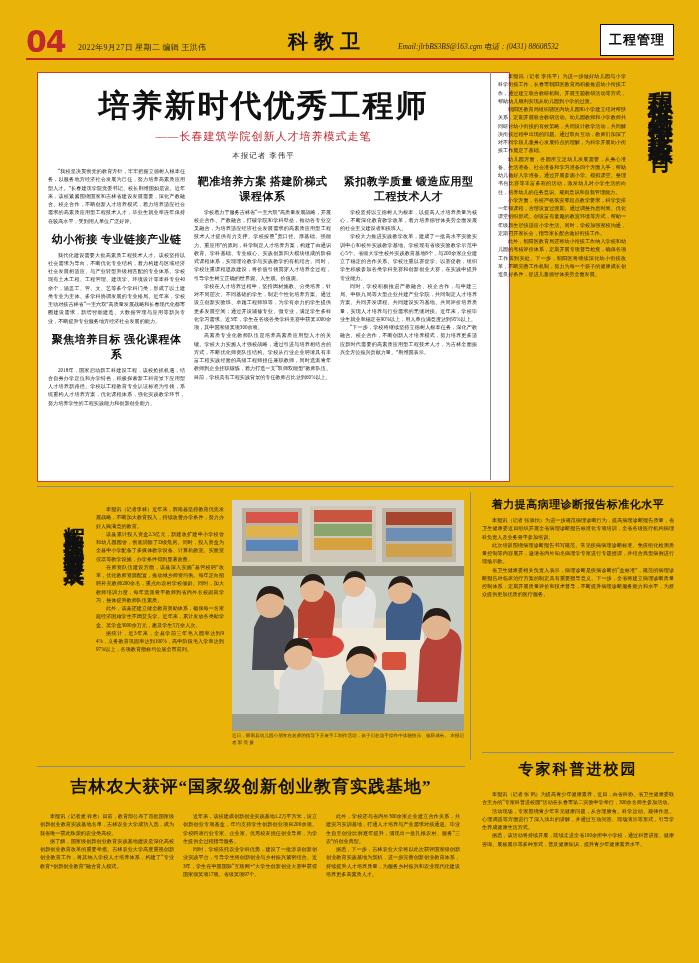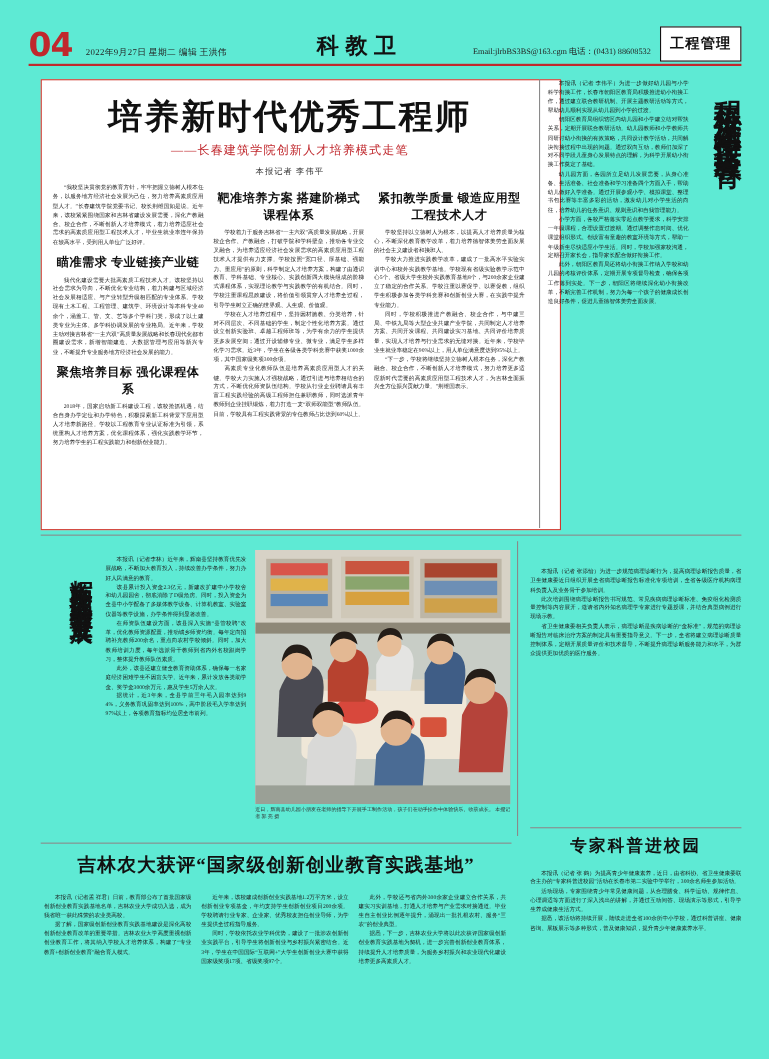--- a/index.html
+++ b/index.html
@@ -6,21 +6,21 @@
   body{
     width:699px;height:963px;
     background:#ffffff;
     font-family:"Liberation Serif", serif;
     color:#111;
     overflow:hidden;
     position:relative;
   }
   .page{
     position:absolute;left:0;top:0;width:699px;height:963px;
-    background:#5eead4;
+    background:#eab308;
   }
   
   .masthead{
     position:absolute;left:26px;top:24px;width:648px;height:42px;
   }
   .pagenum{
     position:absolute;left:0;top:0;
     font-family:"DejaVu Sans", sans-serif;
     font-weight:bold;font-size:30px;color:#c0282d;letter-spacing:-1px;
   }
@@ -30,22 +30,22 @@
   .mast-date{
     position:absolute;left:52px;top:18px;
     font-size:8px;color:#222;letter-spacing:0.3px;
     white-space:nowrap;
   }
   .mast-section{
     position:absolute;left:262px;top:4px;
     font-size:20px;font-weight:bold;letter-spacing:6px;color:#111;
   }
   .mast-contact{
-    position:absolute;left:404px;top:18px;
-    font-size:7.5px;color:#222;white-space:nowrap;
+    position:absolute;left:372px;top:18px;
+    font-size:7.5px;color:#222;white-space:nowrap;font-style:italic;
   }
   .mast-logo{
     position:absolute;right:0;top:0px;width:72px;height:30px;
     border:1px solid #111;
     display:flex;align-items:center;justify-content:center;
     font-size:13px;font-weight:bold;letter-spacing:1px;
     background:#fff;
   }
   
   .lead-box{
@@ -167,21 +167,21 @@
   </div>
 
   <div class="lead-box">
     <div class="lead-title">培养新时代优秀工程师</div>
     <div class="lead-sub">——长春建筑学院创新人才培养模式走笔</div>
     <div class="lead-byline">本报记者 李伟平</div>
     <div class="lead-cols">
 
       <div class="lead-col">
         <div class="body-text ind">“我校坚决贯彻党的教育方针，牢牢把握立德树人根本任务，以服务地方经济社会发展为己任，努力培养高素质应用型人才。”长春建筑学院党委书记、校长荆维国如是说。近年来，该校紧紧围绕国家和吉林省建设发展需要，深化产教融合、校企合作，不断创新人才培养模式，着力培养适应社会需求的高素质应用型工程技术人才，毕业生就业率连年保持在较高水平，受到用人单位广泛好评。</div>
-        <div class="sub-head">瞄准需求 专业链接产业链</div>
+        <div class="sub-head">幼小衔接 专业链接产业链</div>
         <div class="body-text ind">我代化建设需要大批高素质工程技术人才。该校坚持以社会需求为导向，不断优化专业结构，着力构建与区域经济社会发展相适应、与产业转型升级相匹配的专业体系。学校现有土木工程、工程管理、建筑学、环境设计等本科专业40余个，涵盖工、管、文、艺等多个学科门类，形成了以土建类专业为主体、多学科协调发展的专业格局。近年来，学校主动对接吉林省“一主六双”高质量发展战略和长春现代化都市圈建设需求，新增智能建造、大数据管理与应用等新兴专业，不断提升专业服务地方经济社会发展的能力。</div>
         <div class="sub-head">聚焦培养目标 强化课程体系</div>
         <div class="body-text ind">2018年，国家启动新工科建设工程，该校抢抓机遇，结合自身办学定位和办学特色，积极探索新工科背景下应用型人才培养新路径。学校以工程教育专业认证标准为引领，系统重构人才培养方案，优化课程体系，强化实践教学环节，努力培养学生的工程实践能力和创新创业能力。</div>
       </div>
 
       <div class="lead-col">
         <div class="sub-head">靶准培养方案 搭建阶梯式课程体系</div>
         <div class="body-text ind">学校着力于服务吉林省“一主六双”高质量发展战略，开展校企合作、产教融合，打破学院和学科壁垒，推动各专业交叉融合，为培养适应经济社会发展需求的高素质应用型工程技术人才提供有力支撑。学校按照“宽口径、厚基础、强能力、重应用”的原则，科学制定人才培养方案，构建了由通识教育、学科基础、专业核心、实践创新四大模块组成的阶梯式课程体系，实现理论教学与实践教学的有机结合。同时，学校注重课程思政建设，将价值引领贯穿人才培养全过程，引导学生树立正确的世界观、人生观、价值观。</div>
         <div class="body-text ind">学校在人才培养过程中，坚持因材施教、分类培养，针对不同层次、不同基础的学生，制定个性化培养方案。通过设立创新实验班、卓越工程师班等，为学有余力的学生提供更多发展空间；通过开设辅修专业、微专业，满足学生多样化学习需求。近3年，学生在各级各类学科竞赛中获奖1000余项，其中国家级奖项300余项。</div>
         <div class="body-text ind">高素质专业化教师队伍是培养高素质应用型人才的关键。学校大力实施人才强校战略，通过引进与培养相结合的方式，不断优化师资队伍结构。学校从行业企业聘请具有丰富工程实践经验的高级工程师担任兼职教师，同时选派青年教师到企业挂职锻炼，着力打造一支“双师双能型”教师队伍。目前，学校具有工程实践背景的专任教师占比达到60%以上。</div>
@@ -280,20 +280,21 @@
       <g>
         <path d="M110 186 q14 -24 30 -20 q16 4 14 26 l-3 40 l-44 0z" fill="#4a6b94"></path>
         <circle cx="128" cy="164" r="14" fill="#e0b48f"></circle>
         <path d="M114 162 q13 -16 29 -2 q-2 -14 -14 -14 q-13 0 -15 16z" fill="#241d18"></path>
       </g>
       <rect x="0" y="214" width="232" height="17" fill="#9aa096"></rect>
     </svg>
   </div>
   <div class="pcap">近日，辉南县幼儿园小朋友在老师的指导下开展手工制作活动，孩子们在动手操作中体验快乐、收获成长。                      本报记者 郭 亮 摄</div>
 
+  <div class="mid-right-head">着力提高病理诊断报告标准化水平</div>
   <div class="mid-right-text">
     <div class="body-text ind">本报讯（记者 张添怡）为进一步规范病理诊断行为，提高病理诊断报告质量，省卫生健康委近日组织开展全省病理诊断报告标准化专项培训，全省各级医疗机构病理科负责人及业务骨干参加培训。</div>
     <div class="body-text ind">此次培训围绕病理诊断报告书写规范、常见疾病病理诊断标准、免疫组化检测质量控制等内容展开，邀请省内外知名病理学专家进行专题授课，并结合典型病例进行现场示教。</div>
     <div class="body-text ind">省卫生健康委相关负责人表示，病理诊断是疾病诊断的“金标准”，规范的病理诊断报告对临床治疗方案的制定具有重要指导意义。下一步，全省将建立病理诊断质量控制体系，定期开展质量评价和技术督导，不断提升病理诊断服务能力和水平，为群众提供更加优质的医疗服务。</div>
   </div>
 
   <div class="expert-head">专家科普进校园</div>
   <div class="expert-text">
     <div class="body-text ind">本报讯（记者 张 鹤）为提高青少年健康素养，近日，由省科协、省卫生健康委联合主办的“专家科普进校园”活动在长春市第二实验中学举行，300余名师生参加活动。</div>
     <div class="body-text ind">活动现场，专家围绕青少年常见健康问题，从合理膳食、科学运动、规律作息、心理调适等方面进行了深入浅出的讲解，并通过互动问答、现场演示等形式，引导学生养成健康生活方式。</div>

